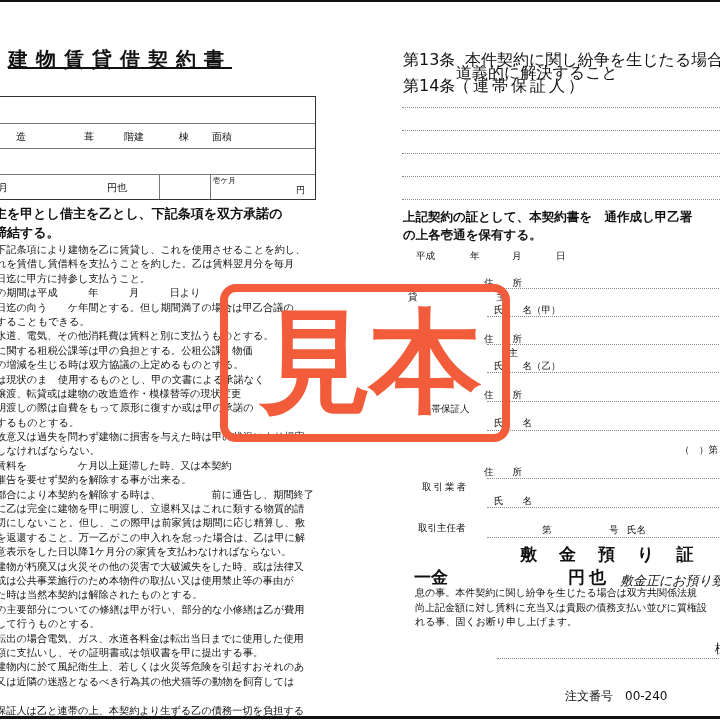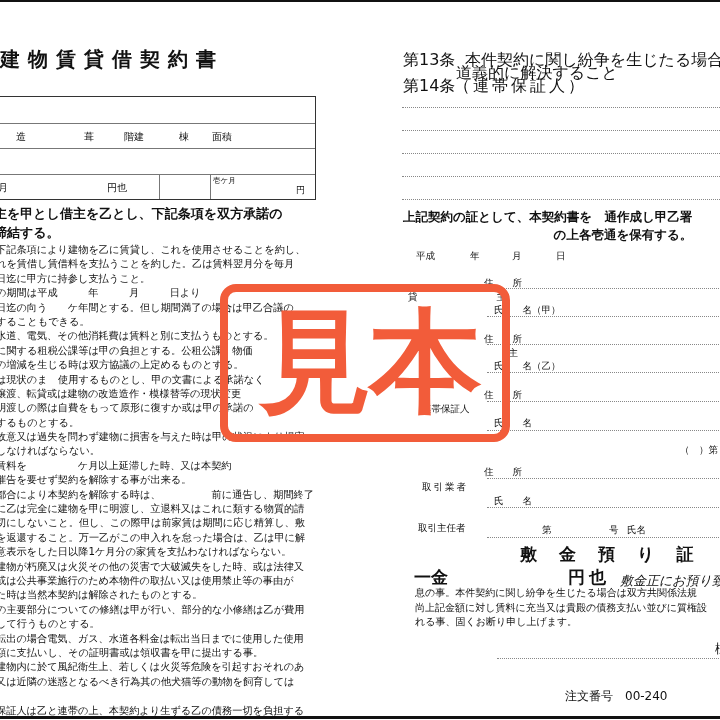--- a/index.html
+++ b/index.html
@@ -9,22 +9,22 @@
     font-family: "DejaVu Sans", "Liberation Sans", sans-serif;
   }
   .frame-top { position:absolute; left:0; top:0; width:720px; height:2px; background:#111; }
   .frame-bottom { position:absolute; left:0; top:716px; width:720px; height:3px; background:#111; }
 
   .page { position:absolute; top:0; height:716px; overflow:hidden; }
   .page-left { left:0; width:362px; }
   .page-right { left:362px; width:358px; }
 
   .doc-title {
-    position:absolute; left:0; top:46px; font-size:20px; font-weight:bold;
-    letter-spacing:8px; white-space:nowrap;
+    position:absolute; left:8px; top:46px; font-size:20px; font-weight:bold;
+    letter-spacing:8px; white-space:nowrap;text-decoration:underline;
   }
 
   
   .prop-table {
     position:absolute; left:-4px; top:96px; width:320px; height:104px;
     border:1.5px solid #333; border-left:none; box-sizing:border-box;
   }
   .prop-row { position:absolute; left:0; right:0; border-bottom:1px solid #777; }
   .r1 { top:0; height:26px; }
   .r2 { top:26px; height:25px; }
@@ -44,21 +44,21 @@
   }
   .clauses div { height:14.4px; }
 
   
   .art { position:absolute; left:41px; font-size:16px; white-space:nowrap; }
   .dotline {
     position:absolute; left:40px; width:330px; height:0;
     border-top:1px dotted #888;
   }
   .witness {
-    position:absolute; left:41px; top:208px; font-size:12.5px; font-weight:bold; line-height:18px; white-space:nowrap;text-align:right;
+    position:absolute; left:41px; top:208px; font-size:12.5px; font-weight:bold; line-height:18px; white-space:nowrap;
   }
   .lbl { position:absolute; font-size:9.5px; white-space:nowrap; }
   .sig-line { position:absolute; left:125px; width:250px; border-top:1px dotted #888; }
 
   .deposit-title {
     position:absolute; left:158px; top:543px; font-size:17px; font-weight:bold; letter-spacing:22px; white-space:nowrap;
   }
   .ikin { position:absolute; left:52px; top:566px; font-size:17px; font-weight:bold; }
   .enya { position:absolute; left:206px; top:566px; font-size:17px; font-weight:bold; letter-spacing:4px; }
   .ikin-tail { position:absolute; left:258px; top:572px; font-size:13px; white-space:nowrap;font-style:italic; }

